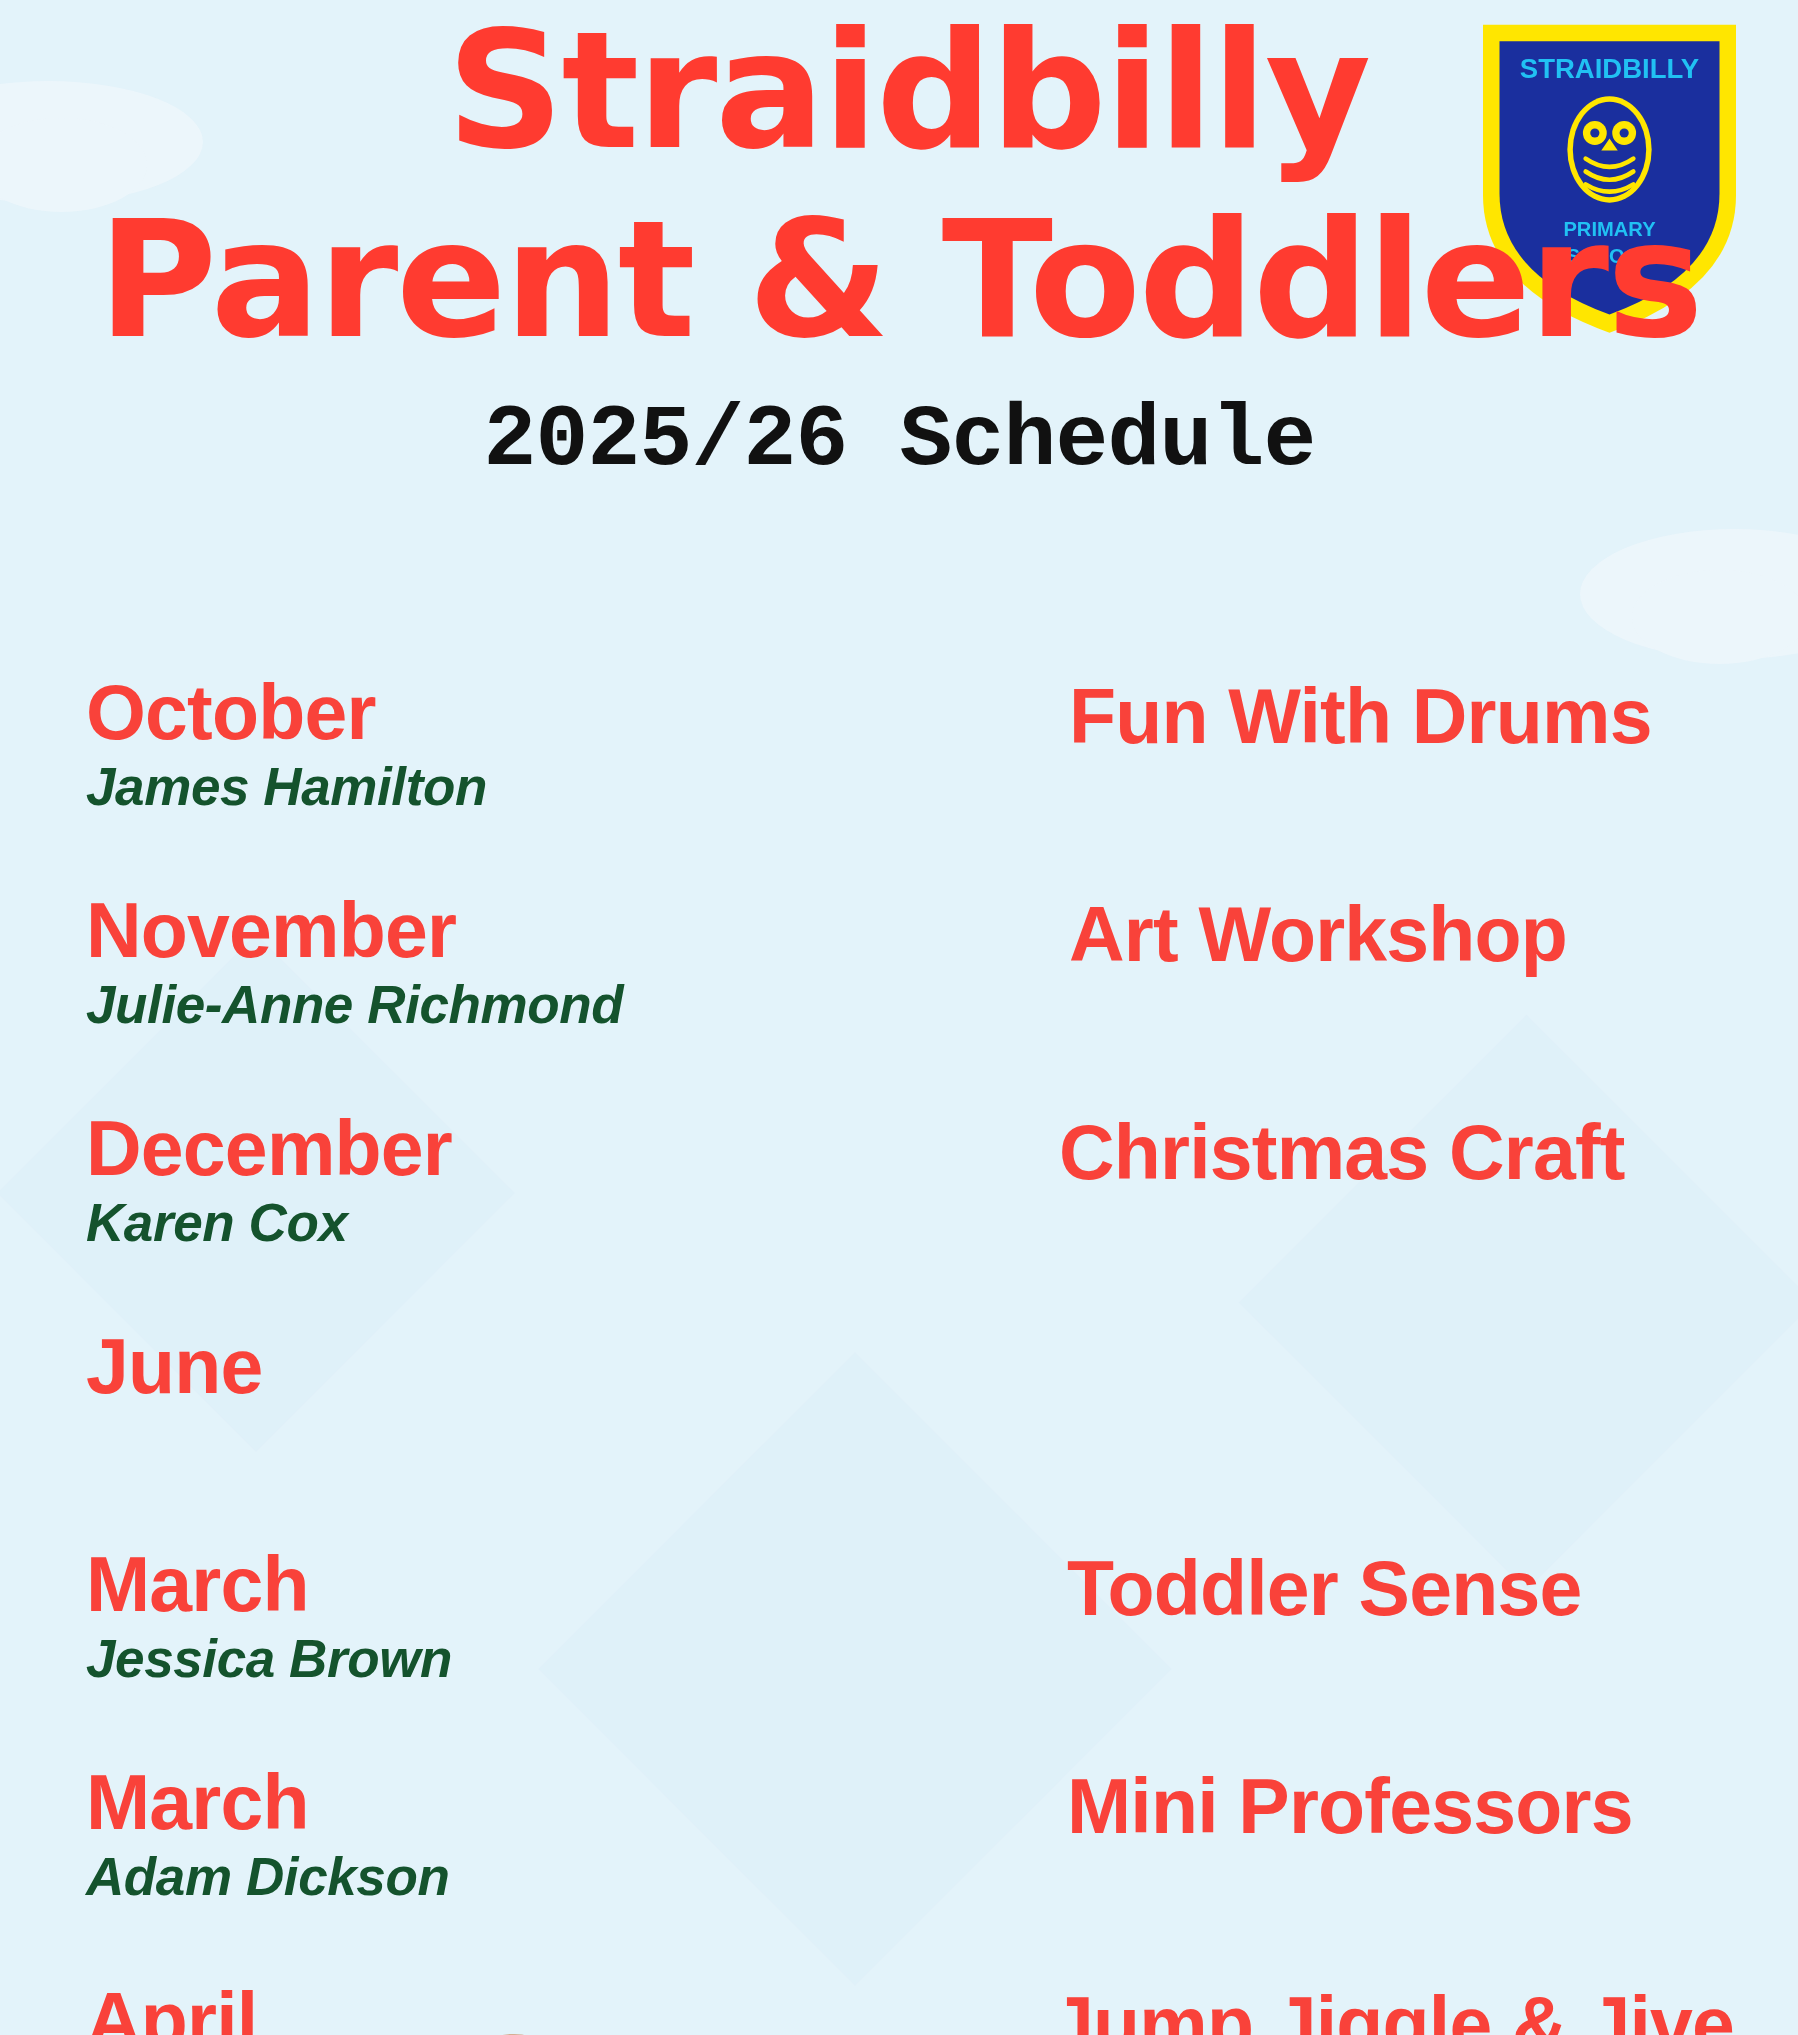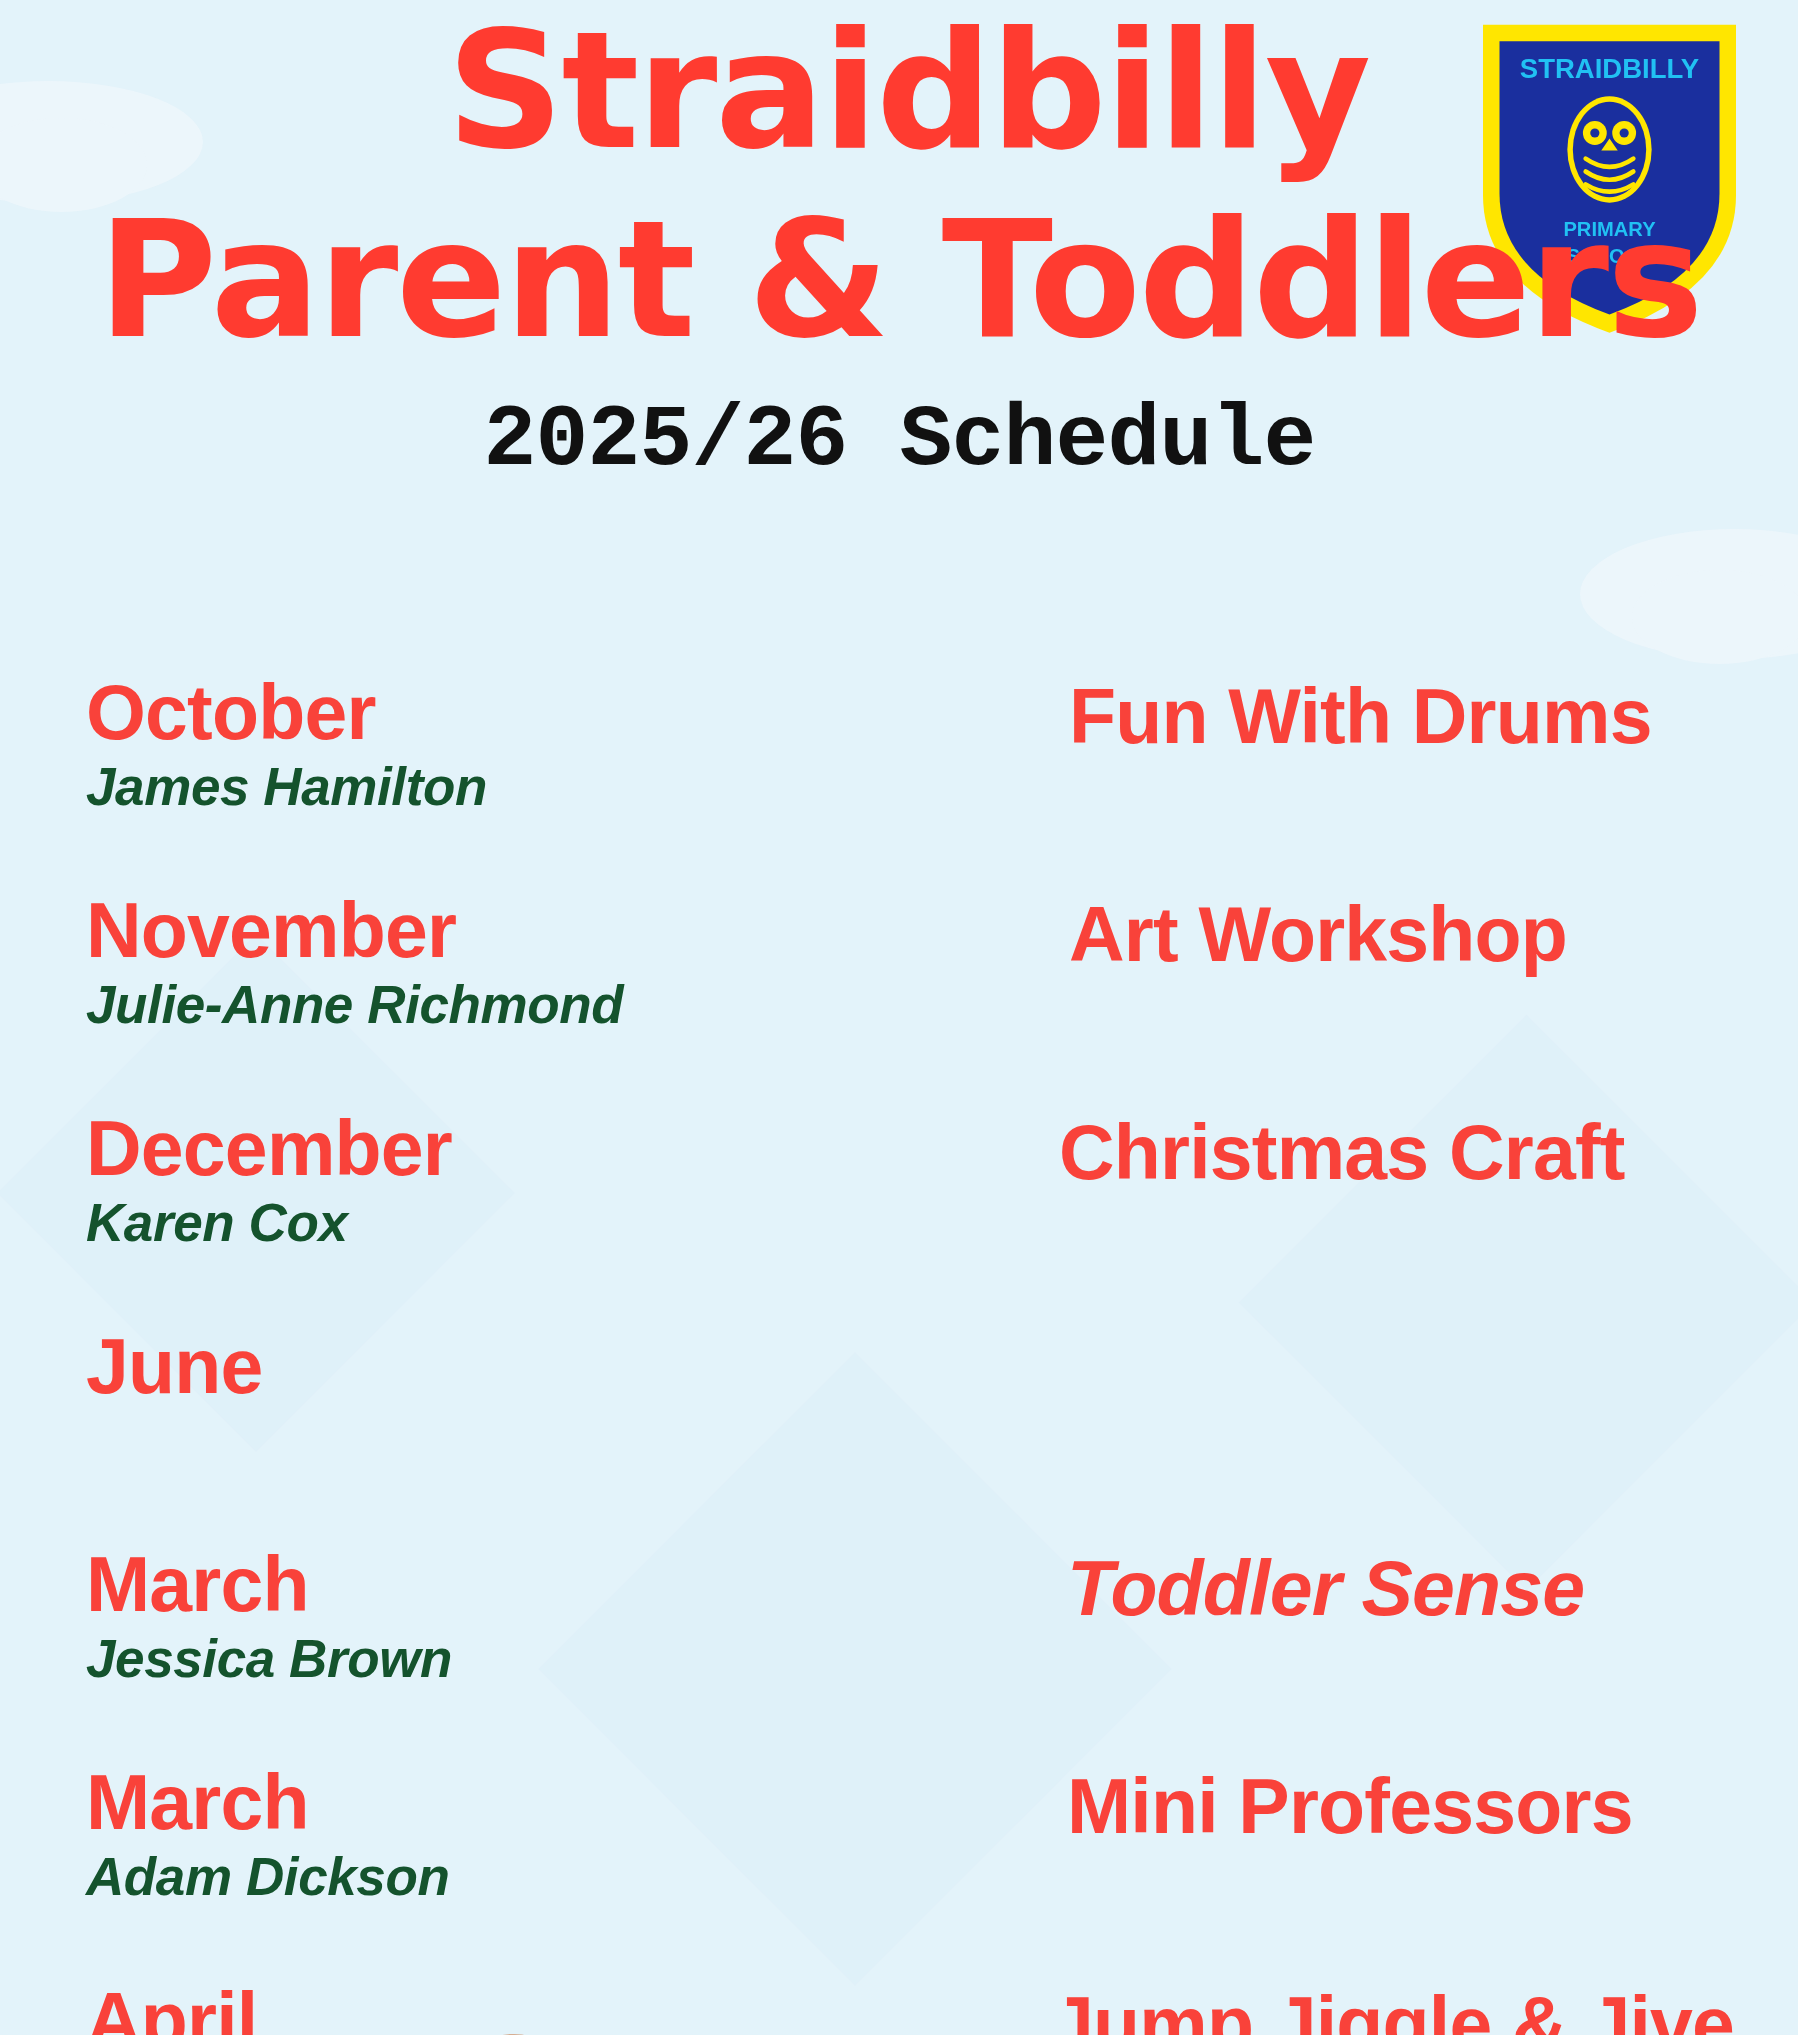--- a/index.html
+++ b/index.html
@@ -113,21 +113,21 @@
     color: #f9423a;
     letter-spacing: -0.8px;
     white-space: nowrap;
     text-align: center;
   }
   
   .act-0 { left: 1032px; }
   .act-1 { left: 1032px; }
   .act-2 { left: 1022px; }
   .act-3 { left: 1036px; }
-  .act-4 { left: 1030px; font-style: italic; }
+  .act-4 { left: 1030px; }
   .act-5 { left: 1030px; }
   .act-6 { left: 1014px; }
   
   .lead-3 { left: 61px; }
   
   .kids {
     position: absolute;
     left: 391px;
     bottom: 118px;
     width: 985px;

